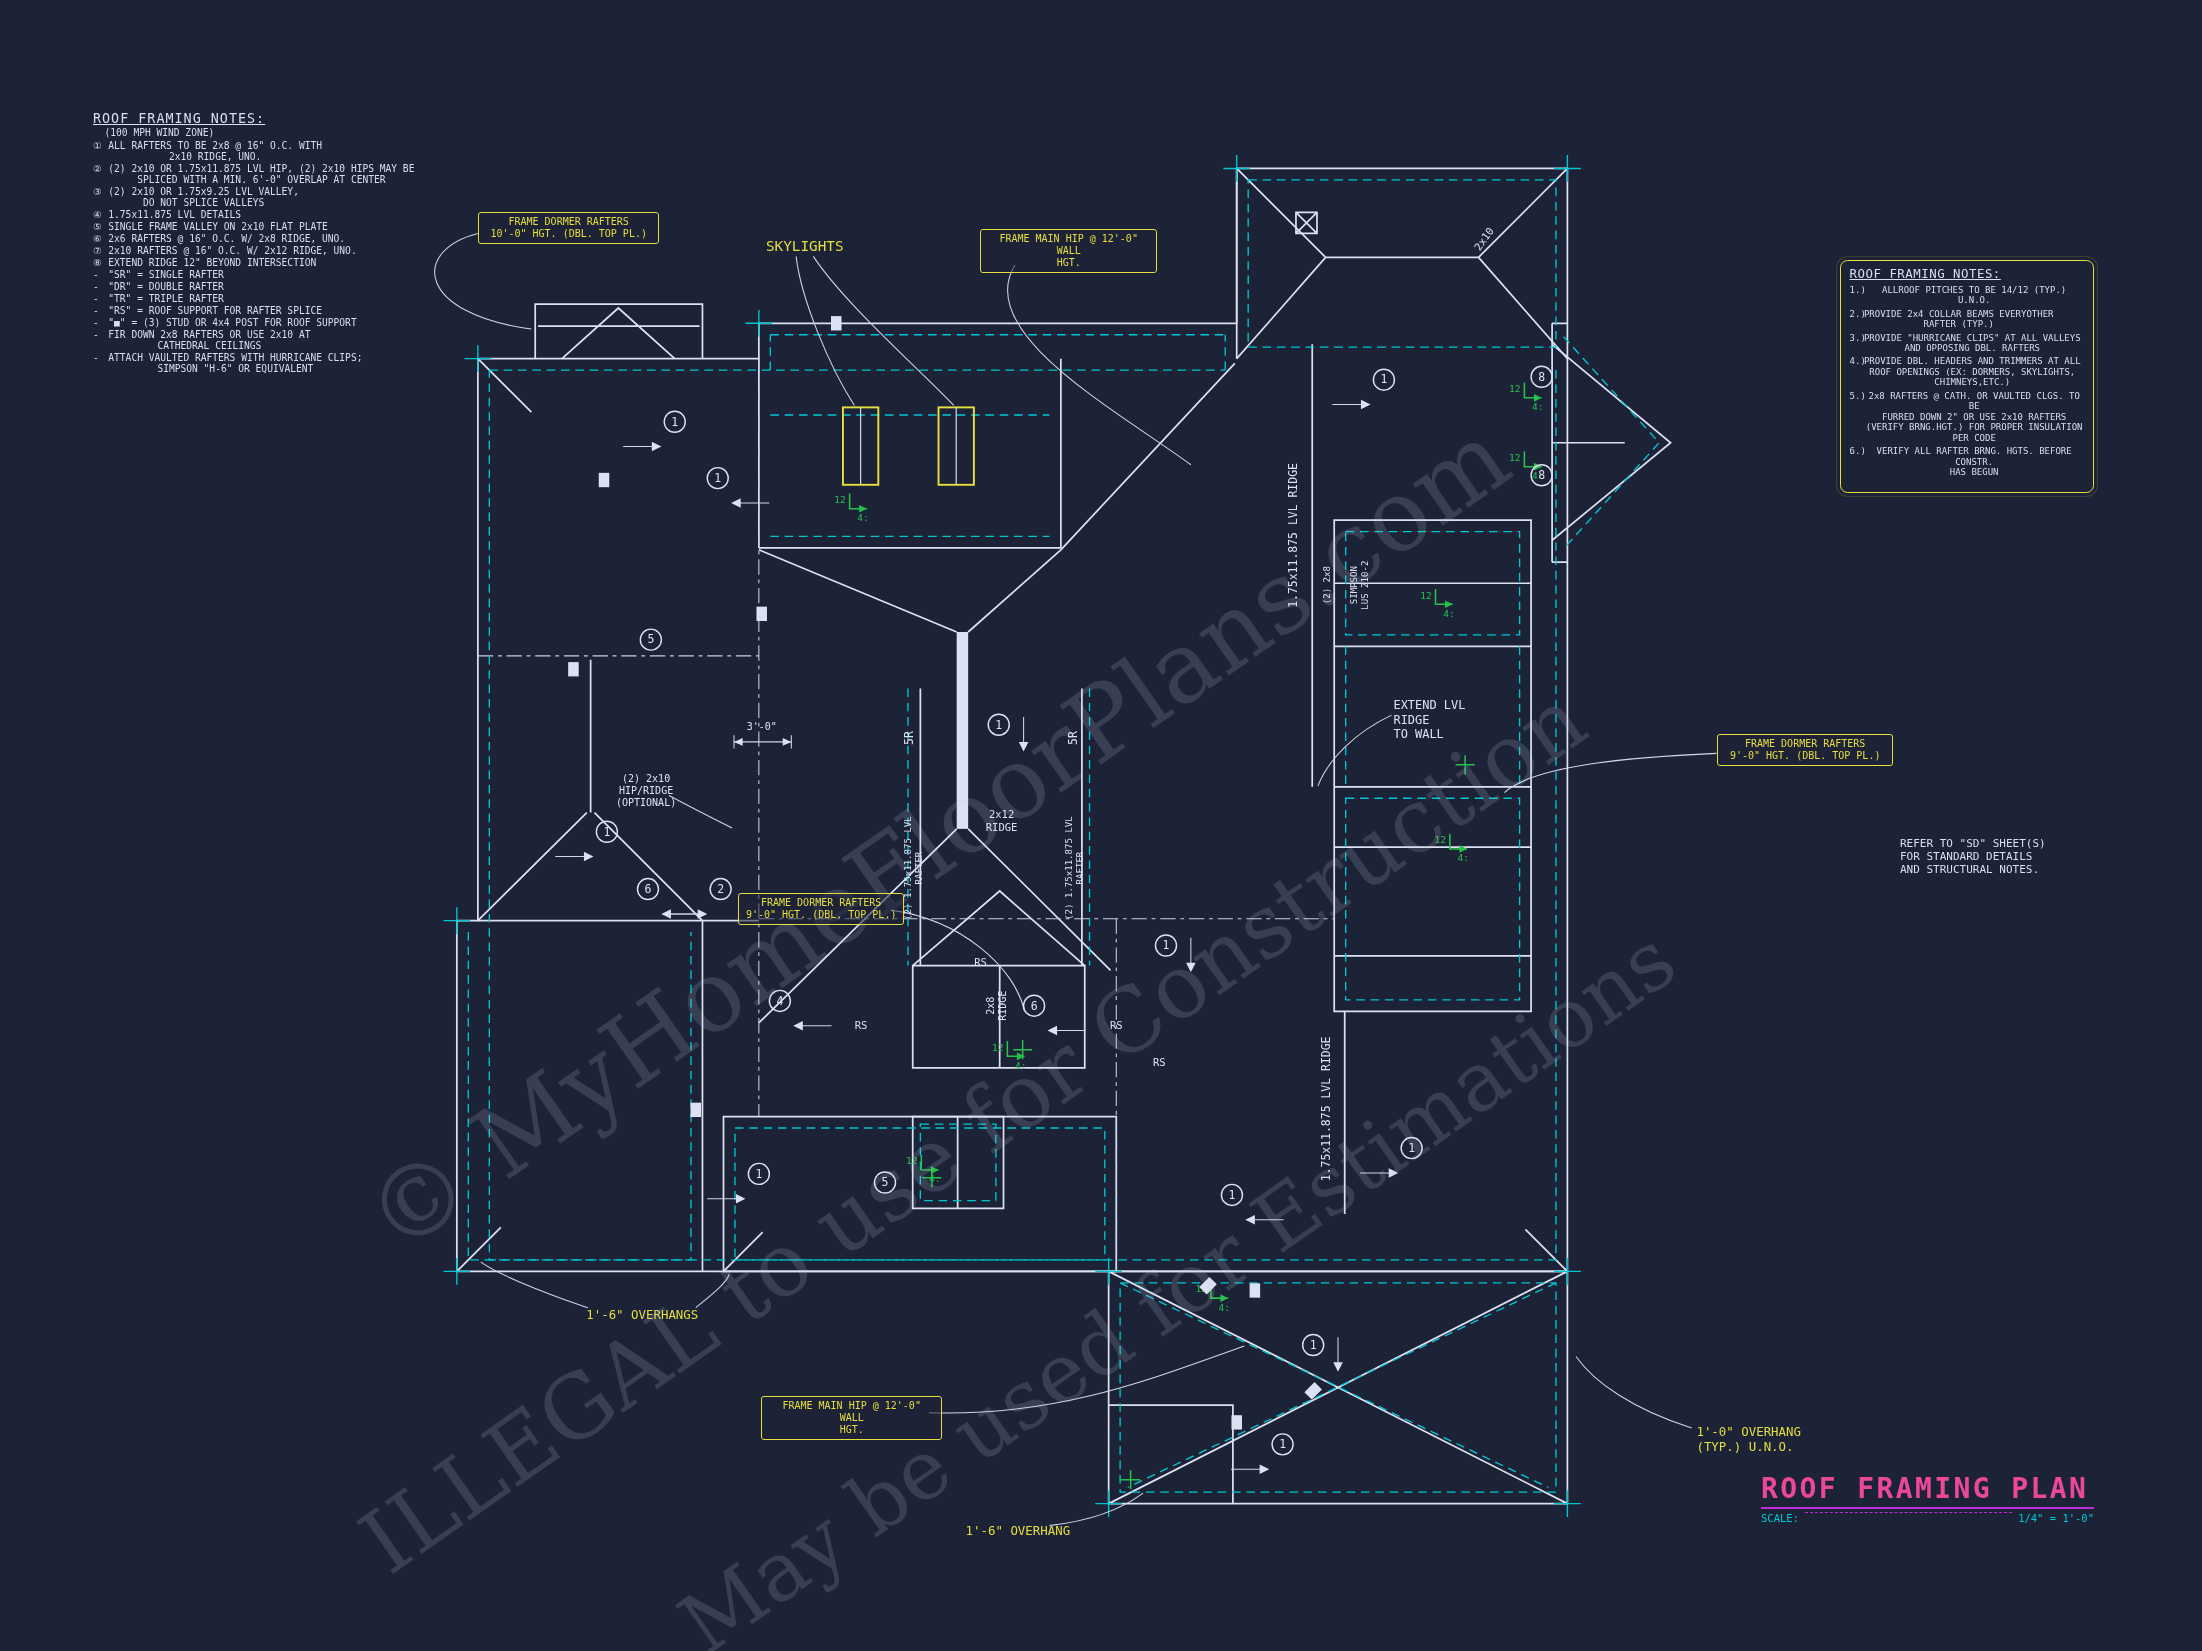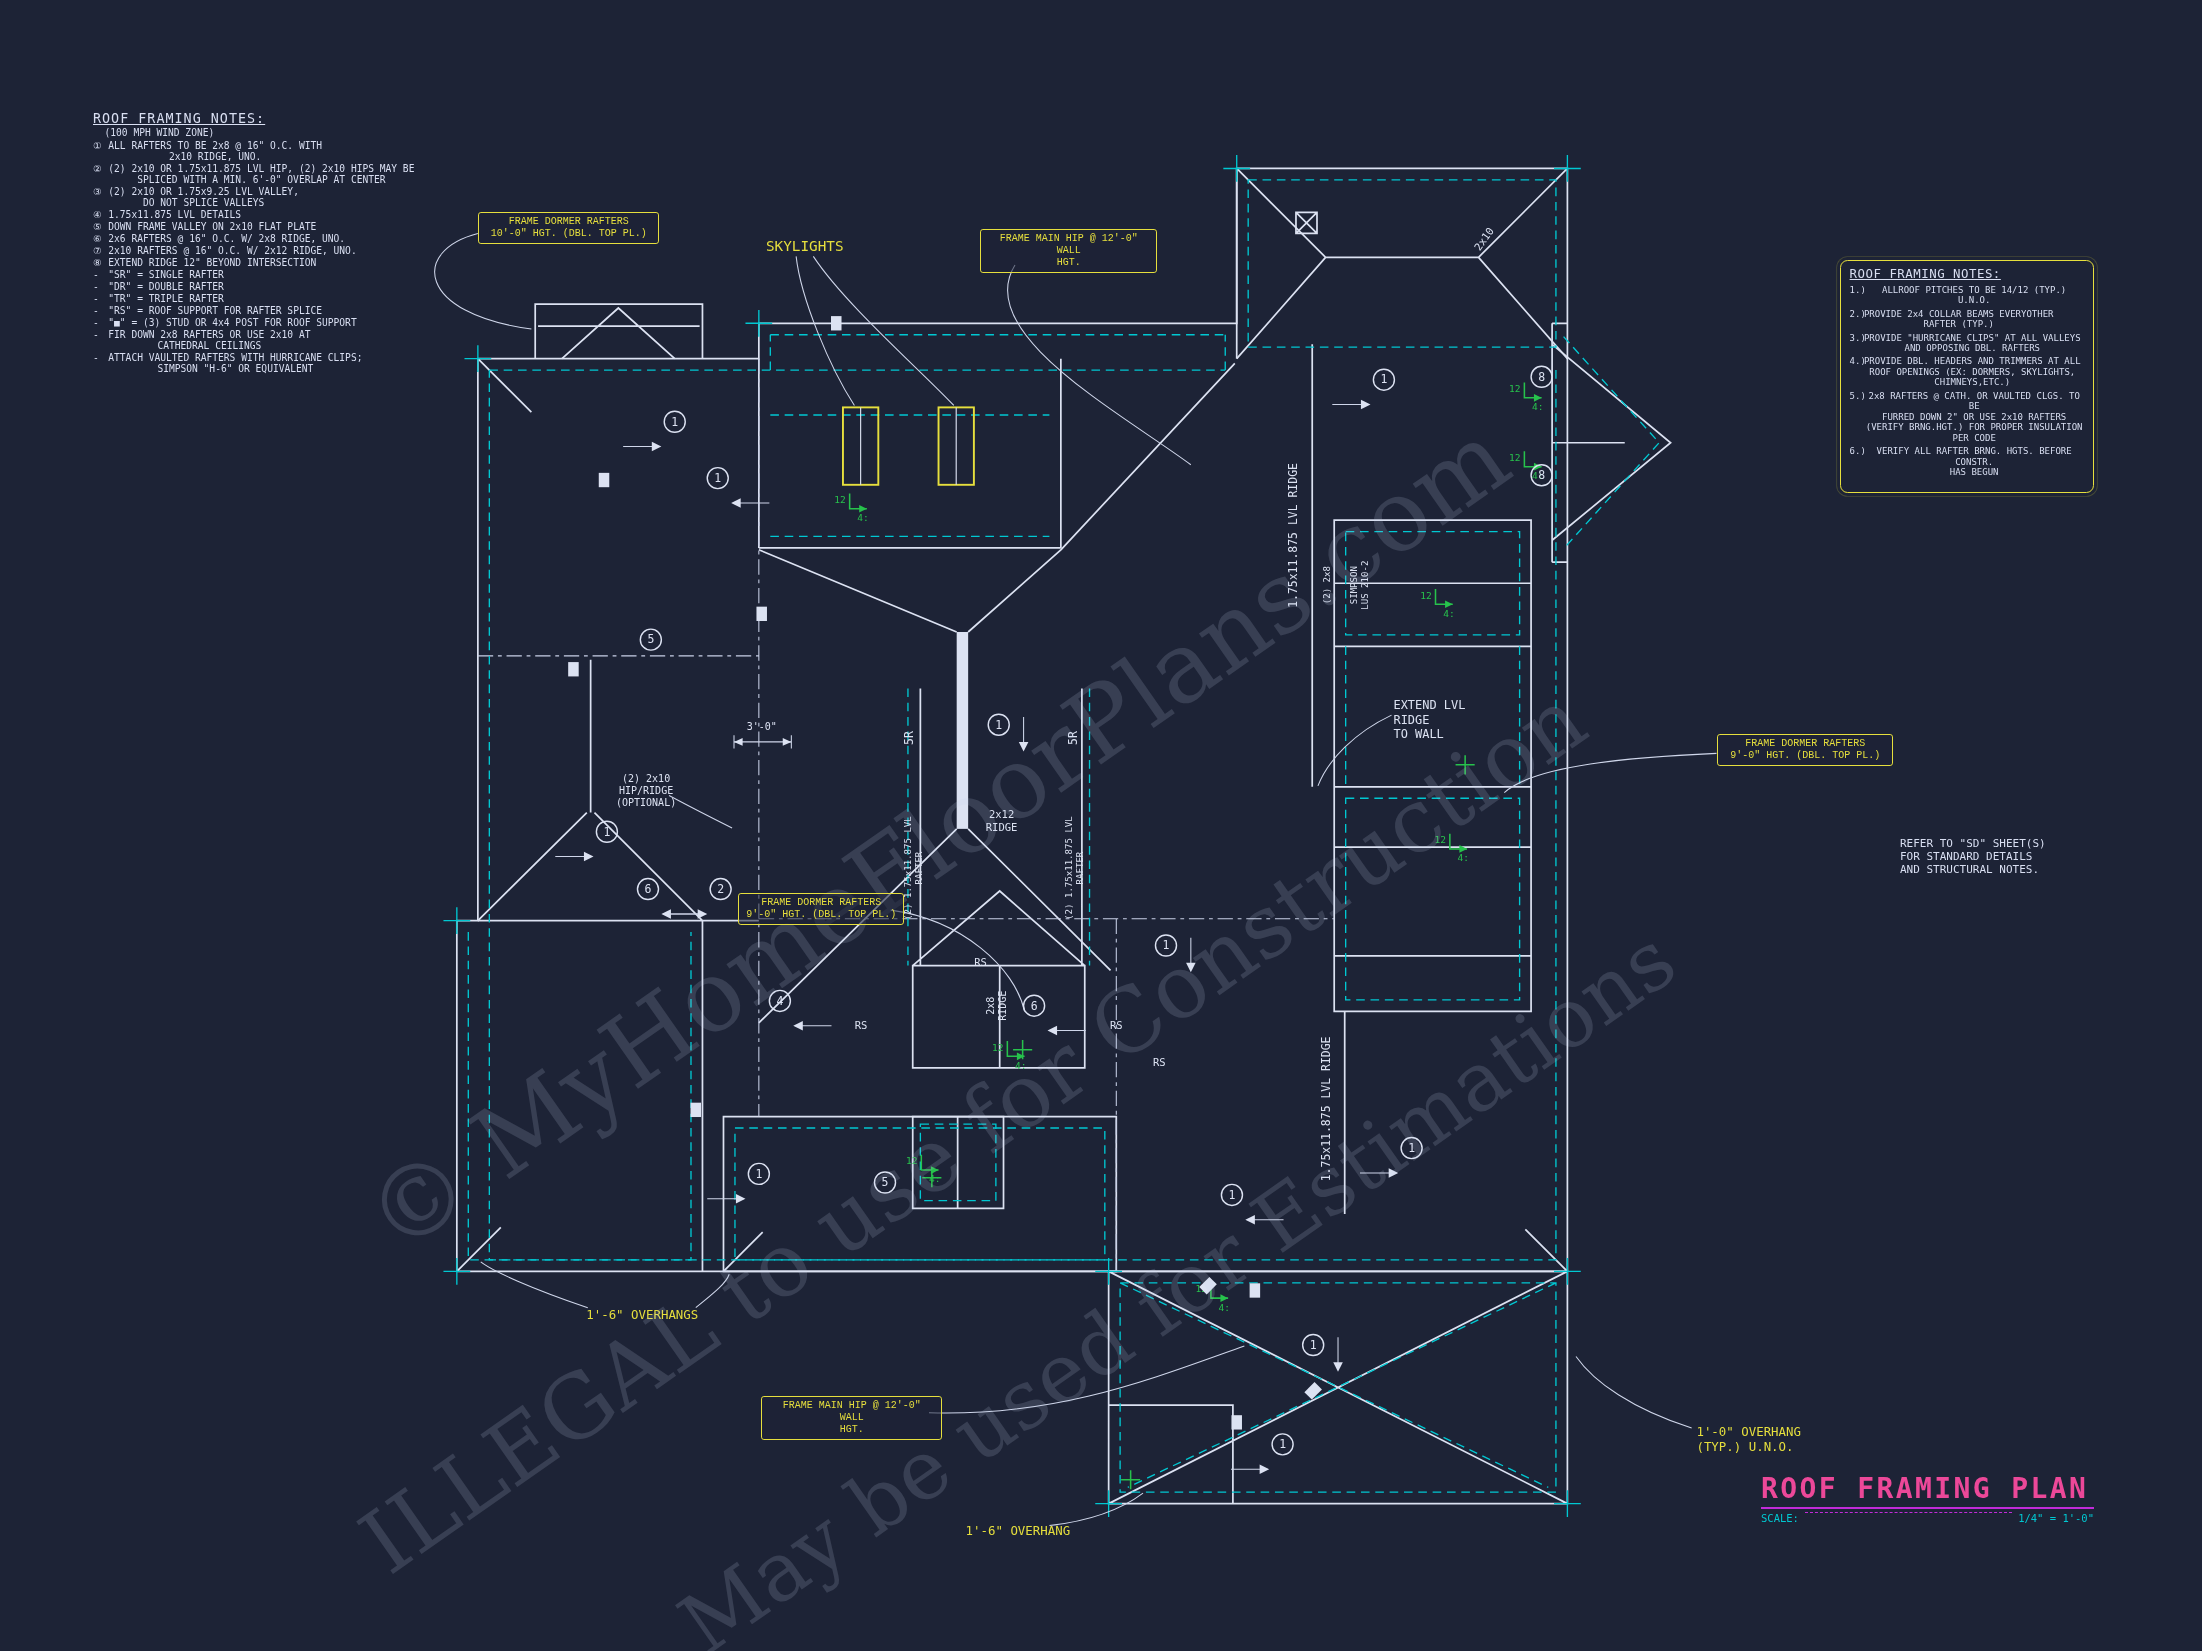--- a/index.html
+++ b/index.html
@@ -35,21 +35,21 @@
   #notes-right{position:absolute;left:1840px;top:260px;width:254px;height:233px;
       border:1.5px solid #e6df3d;border-radius:7.6px;box-shadow:0 0 0 2.9px #1d2336,0 0 0 3.8px #e6df3d33;
       padding:7.6px 8.6px;font-size:9px;line-height:10.5px;box-sizing:border-box;}
   #notes-right .title{font-size:12.4px;text-decoration:underline;margin-bottom:5.7px;letter-spacing:0.5px;}
   #notes-right .note-row{margin-bottom:2.9px;}
   #notes-right .np{width:14.3px;flex:0 0 14.3px;}
 
   
   .callout{position:absolute;border:1.4px solid #e6df3d;border-radius:2.9px;color:#e6df3d;
       font-size:10px;line-height:12px;padding:2.9px 5.7px;white-space:pre-line;text-align:center;
-      background:rgba(29,35,54,0.55);font-family:Liberation Mono, monospace;}
+      background:rgba(29,35,54,0.55);}
 
   
   #refer-note{position:absolute;left:1900px;top:837px;font-size:11px;line-height:13px;white-space:pre-line;}
 
   
   #title-block{position:absolute;left:1761px;top:1472px;width:333px;}
   #plan-title{font-size:28px;letter-spacing:2.4px;color:#ec4899;white-space:nowrap;
       border-bottom:2.4px solid #c12bd9;padding-bottom:1.9px;font-weight:bold;}
   #scale-row{display:flex;gap:5.7px;margin-top:2.9px;font-size:10.5px;color:#00c8d2;}
   #scale-dashes{flex:1;border-top:1.9px dashed #c12bd9;height:0;}
@@ -350,21 +350,21 @@
           <span class="np">③</span>
           <span class="nt">(2) 2x10 OR 1.75x9.25 LVL VALLEY,
 DO NOT SPLICE VALLEYS</span>
         </div>
         <div class="note-row">
           <span class="np">④</span>
           <span class="nt">1.75x11.875 LVL DETAILS</span>
         </div>
         <div class="note-row">
           <span class="np">⑤</span>
-          <span class="nt">DOWN FRAME VALLEY ON 2x10 FLAT PLATE</span>
+          <span class="nt">SINGLE FRAME VALLEY ON 2x10 FLAT PLATE</span>
         </div>
         <div class="note-row">
           <span class="np">⑥</span>
           <span class="nt">2x6 RAFTERS @ 16" O.C. W/ 2x8 RIDGE, UNO.</span>
         </div>
         <div class="note-row">
           <span class="np">⑦</span>
           <span class="nt">2x10 RAFTERS @ 16" O.C. W/ 2x12 RIDGE, UNO.</span>
         </div>
         <div class="note-row">

